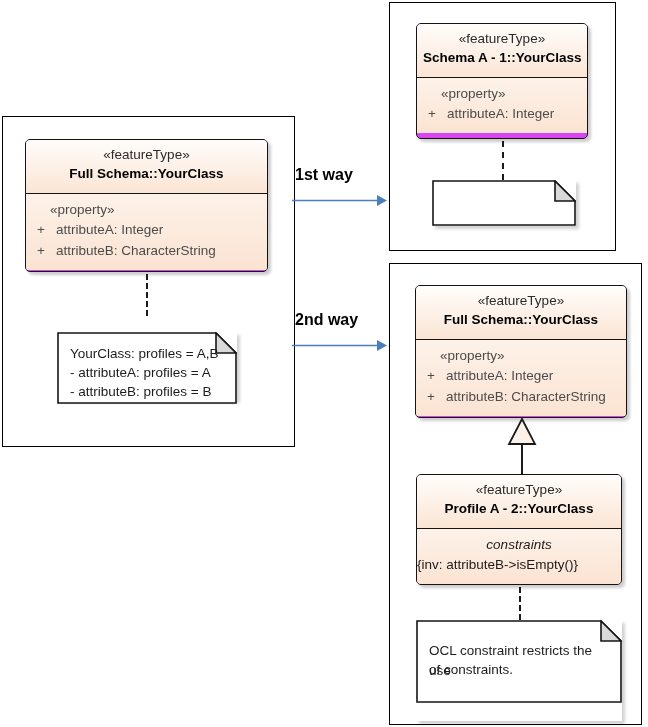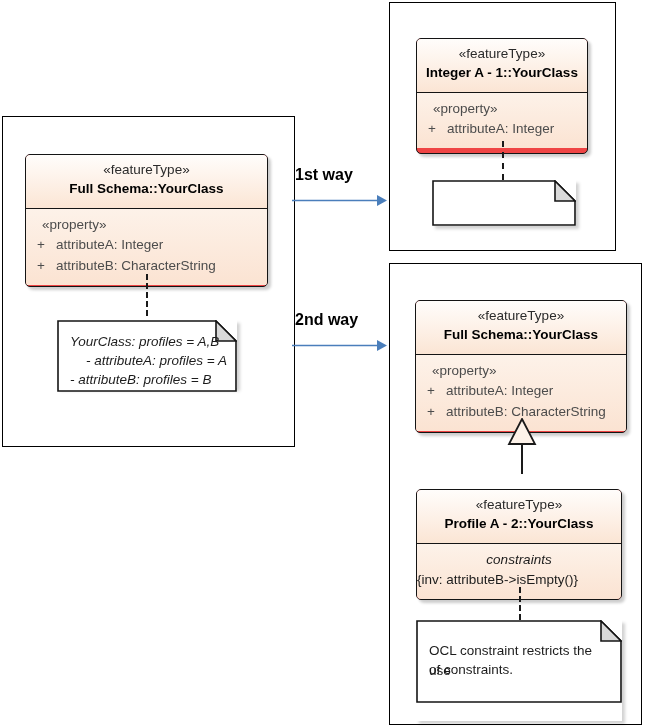--- a/index.html
+++ b/index.html
@@ -32,24 +32,23 @@
   #panel-full      { left: 2px;   top: 116px; width: 293px; height: 331px; }
   #panel-way1      { left: 389px; top: 2px;   width: 227px; height: 249px; }
   #panel-way2      { left: 389px; top: 263px; width: 253px; height: 462px; }
 
   
   .uml-class {
     position: absolute;
     border: 1.6px solid #141414;
     border-radius: 5px;
     box-sizing: border-box;
-    background: #ef4444;
+    background: #d946ef;
     box-shadow: 3px 3px 3px rgba(0,0,0,0.20);
     overflow: hidden;
-    margin-top: 15px;
   }
   .uml-head {
     background: linear-gradient(to bottom, #fffdfb 0%, #fdf0e6 55%, #fbe5d4 100%);
     border-bottom: 1.6px solid #141414;
     padding: 7px 6px 8px 6px;
     text-align: center;
     box-sizing: border-box;
   }
   .stereo {
     font-size: 13.5px;
@@ -66,21 +65,21 @@
     white-space: nowrap;
   }
   .uml-body {
     background: linear-gradient(to bottom, #fdf2e9 0%, #fbe3d2 100%);
     padding: 6px 0 8px 0;
     box-sizing: border-box;
   }
   .prop-stereo {
     font-size: 13.5px;
     color: #4c4c4c;
-    padding-left: 16px;
+    padding-left: 24px;
     line-height: 1.5;
     white-space: nowrap;
   }
   .attr-row {
     display: flex;
     font-size: 13.5px;
     color: #4c4c4c;
     line-height: 1.55;
     white-space: nowrap;
   }
@@ -161,48 +160,48 @@
       </div>
       <div class="attr-row">
         <span class="attr-vis">+</span>
         <span class="attr-text">attributeB: CharacterString</span>
       </div>
     </div>
   </div>
 
   <div class="dashed-v" style="left:146px; top:274px; height:42px;"></div>
 
-  <div class="uml-note" style="left:57px; top:320px; width:180px; height:68px;font-style:italic;">
+  <div class="uml-note" style="left:57px; top:332px; width:180px; height:68px;">
     <svg width="180" height="72">
       <path d="M1,1 L159,1 L179,21 L179,71 L1,71 Z" fill="#ffffff" stroke="#141414" stroke-width="1.6"></path>
       <path d="M159,1 L179,21 L159,21 Z" fill="#d9d9d9" stroke="#141414" stroke-width="1.6"></path>
     </svg>
     <div class="note-text" style="top:12px;">YourClass: profiles = A,B</div>
-    <div class="note-text" style="top:31px;text-align:right;">- attributeA: profiles = A</div>
+    <div class="note-text" style="top:31px;">- attributeA: profiles = A</div>
     <div class="note-text" style="top:50px;">- attributeB: profiles = B</div>
   </div>
 
   <div class="way-label" style="left:295px; top:166px;">1st way</div>
   <svg class="way-arrow" style="left:291px; top:192px;" width="98" height="17">
     <line x1="1" y1="8.5" x2="86" y2="8.5" stroke="#4a7ebb" stroke-width="1.6"></line>
     <path d="M86,3 L96,8.5 L86,14 Z" fill="#4a7ebb"></path>
   </svg>
 
   <div class="way-label" style="left:295px; top:311px;">2nd way</div>
   <svg class="way-arrow" style="left:291px; top:337px;" width="98" height="17">
     <line x1="1" y1="8.5" x2="86" y2="8.5" stroke="#4a7ebb" stroke-width="1.6"></line>
     <path d="M86,3 L96,8.5 L86,14 Z" fill="#4a7ebb"></path>
   </svg>
 
   <div class="panel" id="panel-way1"></div>
 
   <div class="uml-class" style="left:416px; top:23px; width:172px; height:116px;">
     <div class="uml-head" style="height:54px;">
       <div class="stereo">«featureType»</div>
-      <div class="cls-name">Integer A - 1::YourClass</div>
+      <div class="cls-name">Schema A - 1::YourClass</div>
     </div>
     <div class="uml-body">
       <div class="prop-stereo">«property»</div>
       <div class="attr-row">
         <span class="attr-vis">+</span>
         <span class="attr-text">attributeA: Integer</span>
       </div>
     </div>
   </div>
 

